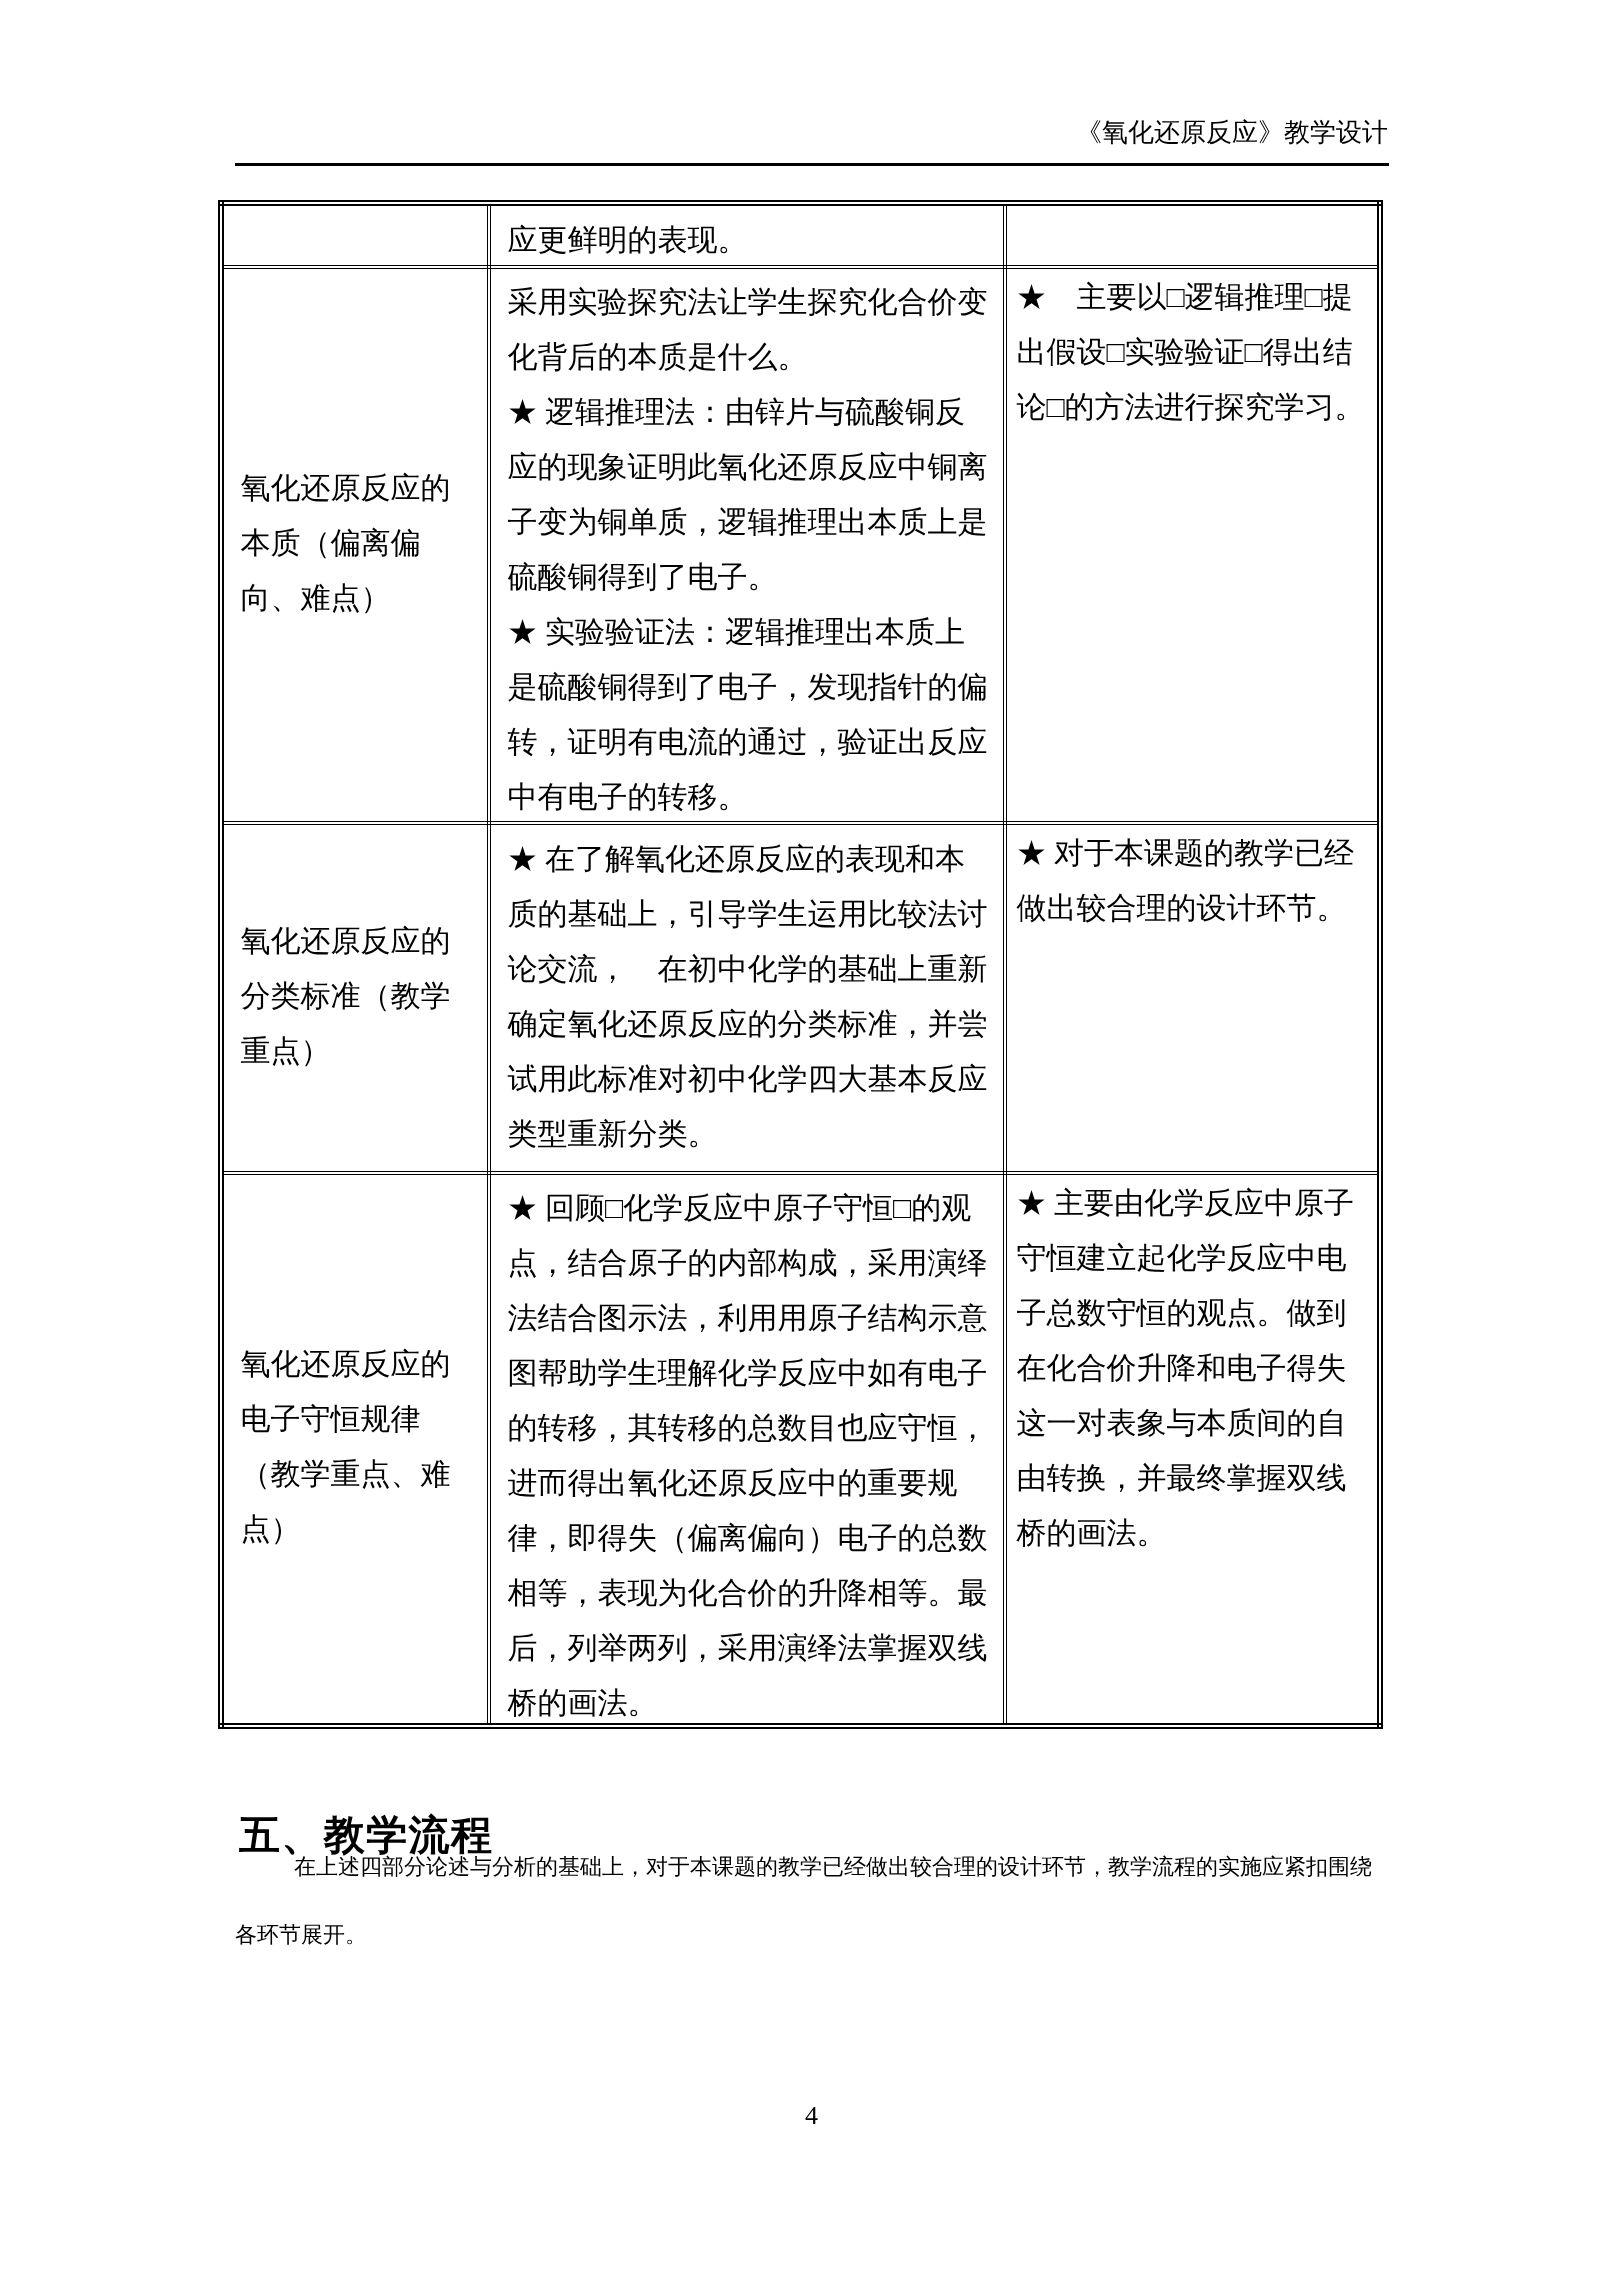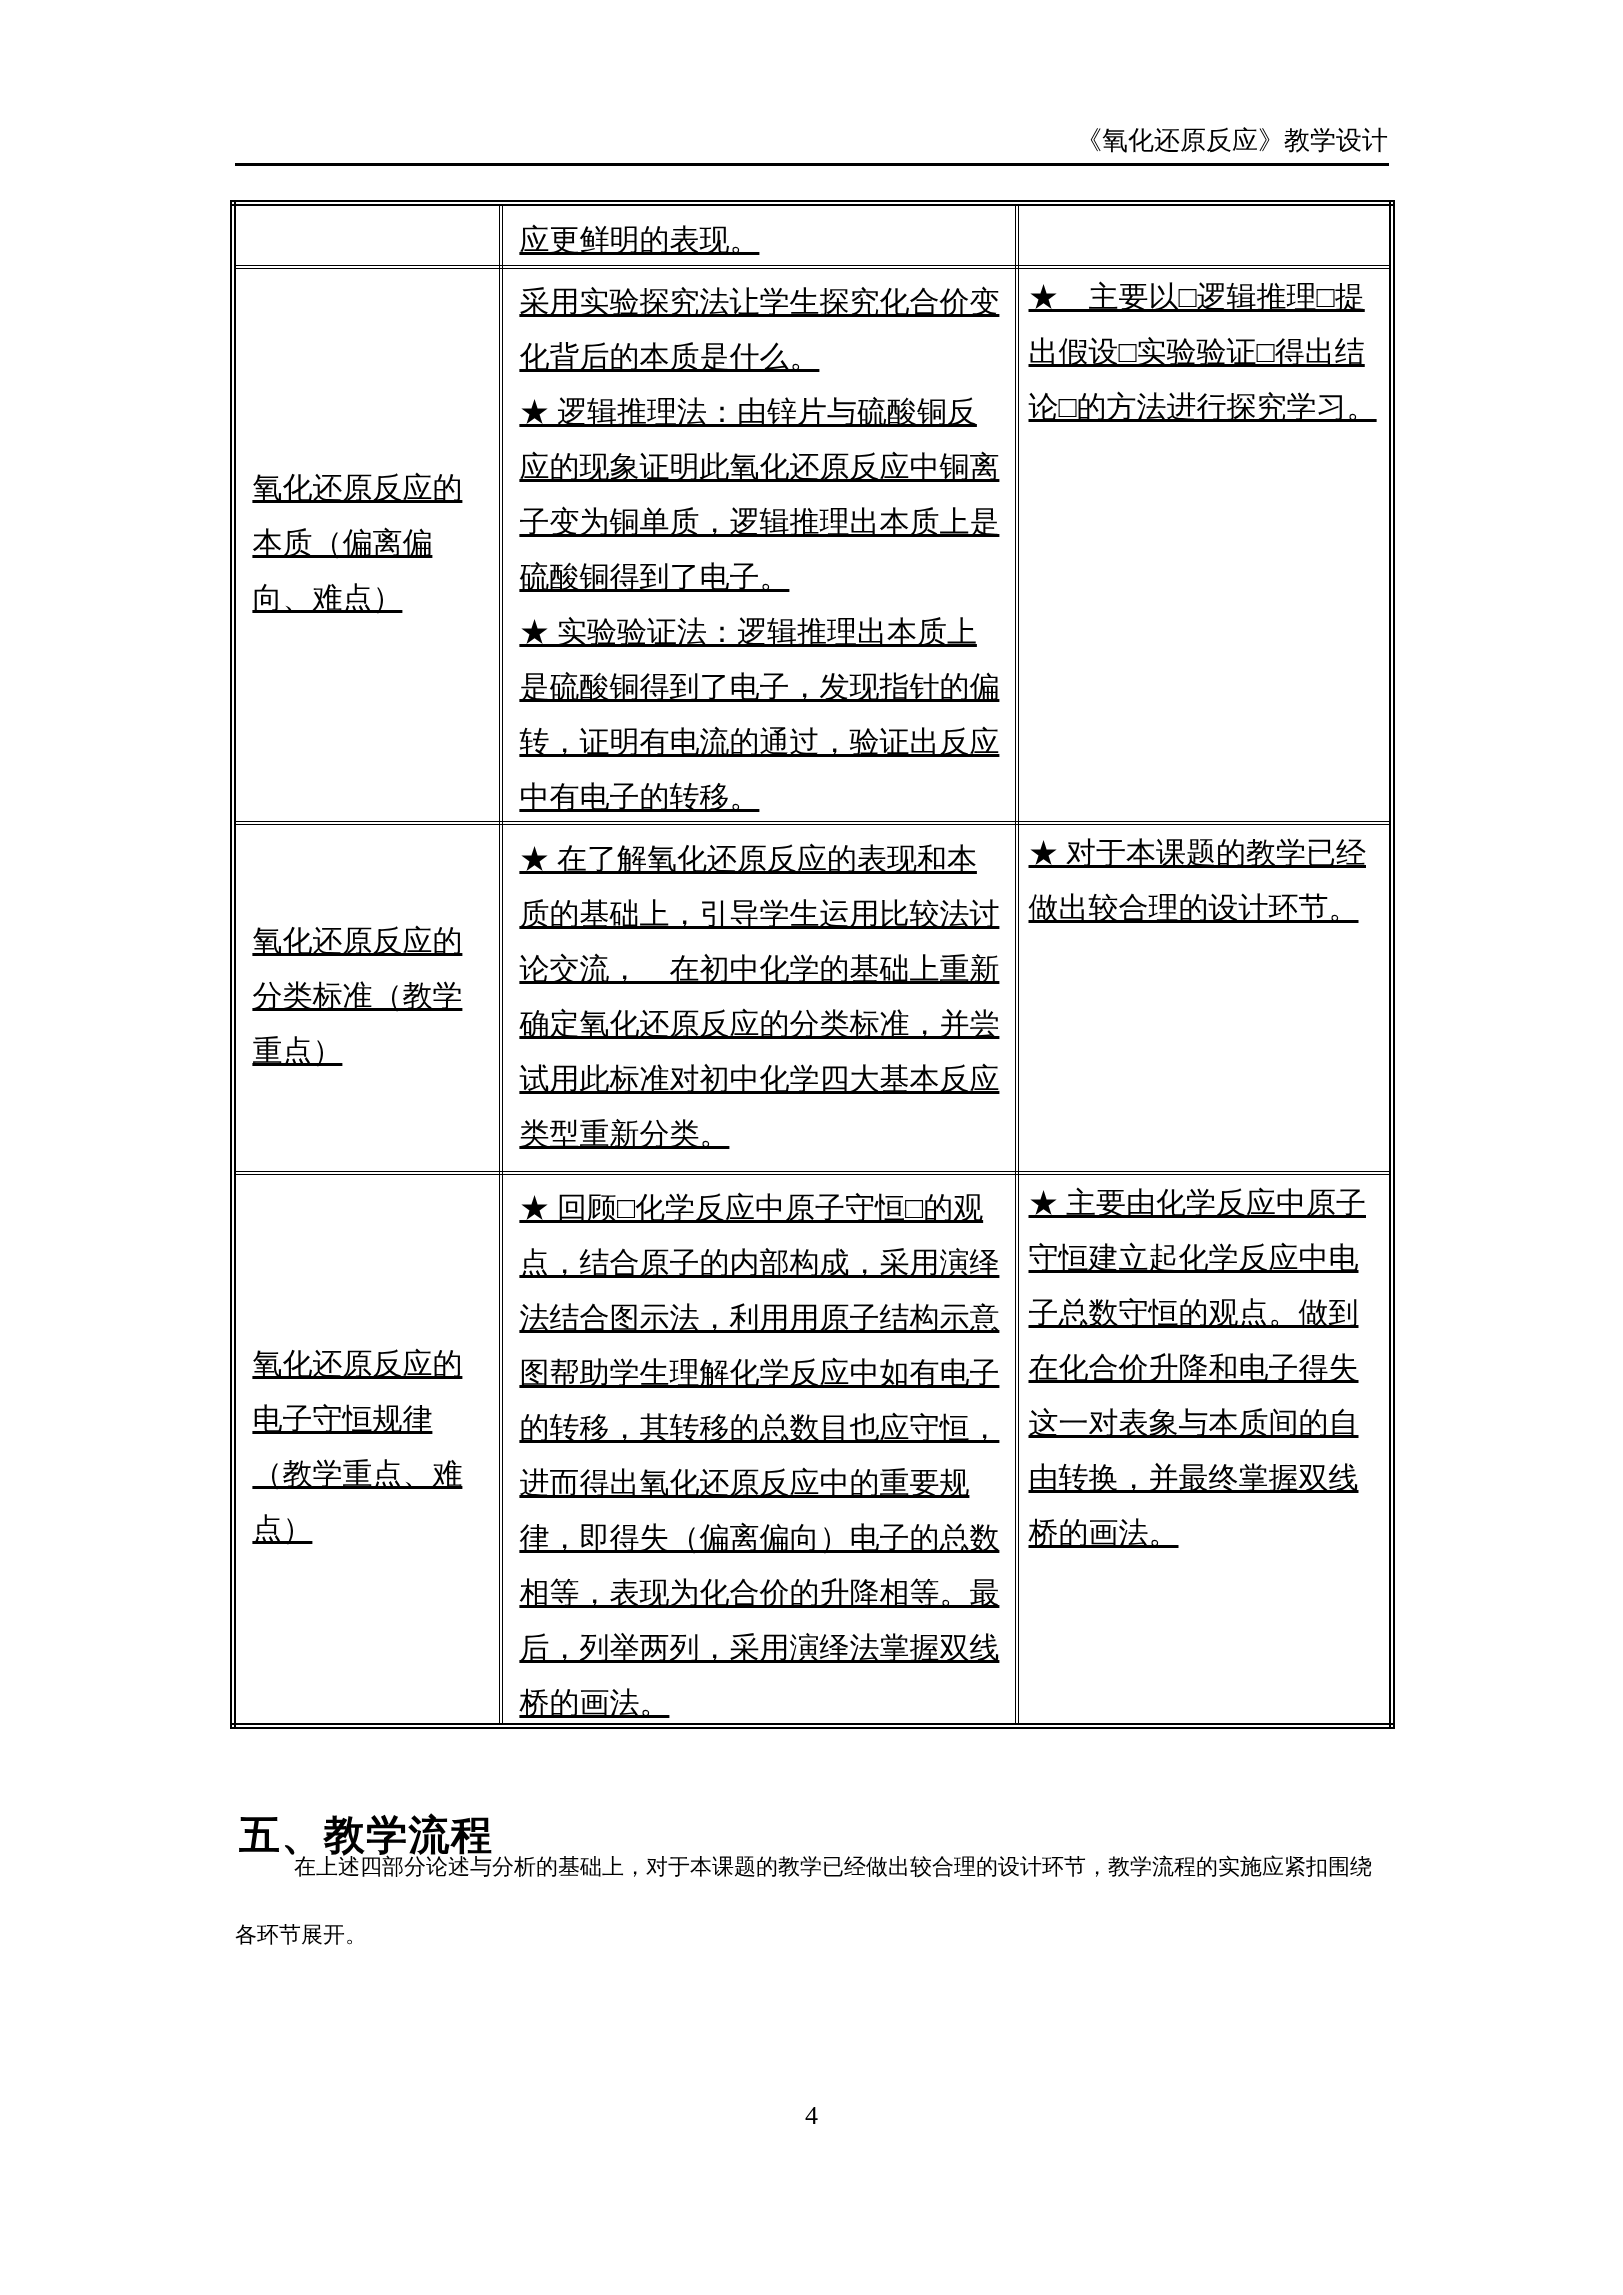--- a/index.html
+++ b/index.html
@@ -6,35 +6,34 @@
   .page{
     position:relative;
     width:1623px;height:2295px;
     background:#ffffff;
     font-family:"Liberation Serif","DejaVu Serif",serif;
     color:#000000;
     overflow:hidden;
   }
   
   .hdr-title{
-    position:absolute;top:125px;right:235px;
+    position:absolute;top:117px;right:235px;
     font-size:26px;line-height:1.2;
     white-space:nowrap;
   }
   .hdr-rule{
     position:absolute;top:163px;left:235px;width:1154px;
     border-top:3.4px solid #000;
   }
   
   table.main{
-    position:absolute;left:230px;top:200px;
+    position:absolute;left:218px;top:200px;
     width:1159px;
     border-collapse:collapse;table-layout:fixed;
     font-size:30px;
-    text-decoration:underline;
   }
   table.main td{
     border:4.8px double #000;
     padding:0;vertical-align:top;
   }
   table.main{border:6.1px double #000;}
   .box{
     overflow:hidden;
     display:flex;flex-direction:column;
     line-height:55px;

